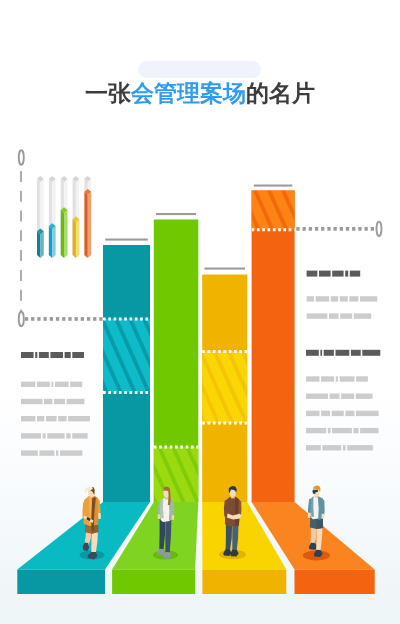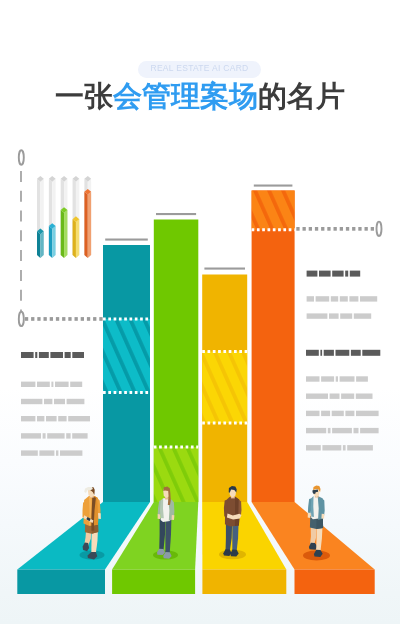--- a/index.html
+++ b/index.html
@@ -5,29 +5,28 @@
   html,body{margin:0;padding:0;background:#fff;}
   body{width:400px;height:624px;overflow:hidden;font-family:"Liberation Sans",sans-serif;}
   #stage{position:relative;width:400px;height:624px;overflow:hidden;
      background:linear-gradient(180deg,#ffffff 0%,#ffffff 62%,#fafcfe 74%,#f5f9fc 84%,#f0f6f8 95%,#eef5f7 100%);}
   #chart{position:absolute;top:0;left:0;}
   #badge{position:absolute;left:138px;top:61px;width:123px;height:17px;border-radius:9px;
      background:#eff3fc;box-sizing:border-box;}
   #badge-label{position:absolute;left:138px;top:63px;width:123px;text-align:center;
      font-size:8.5px;letter-spacing:0.3px;color:#ccd8ef;white-space:nowrap;}
   #title{position:absolute;left:0;top:82px;width:400px;text-align:center;
-     font-size:29px;font-weight:bold;color:#3c3c3c;line-height:1;white-space:nowrap;}
+     font-size:23px;font-weight:bold;color:#3c3c3c;line-height:1;white-space:nowrap;}
   .accent{color:#2f9cf1;}
 </style>
 </head>
 <body>
 
 <div id="stage">
   <div id="badge"></div>
-  <div id="badge-label">REAL ESTATE AI CARD</div>
   <div id="title"><span>一张</span><span class="accent">会管理案场</span><span>的名片</span></div>
   <svg id="chart" width="400" height="624" viewBox="0 0 400 624">
    <defs>
     <pattern id="stripeTeal" width="12.8" height="12.8" patternUnits="userSpaceOnUse" patternTransform="rotate(-24)">
       <rect width="12.8" height="12.8" fill="#0DBCC8"></rect>
       <rect width="3.8" height="12.8" fill="#059BA8"></rect>
     </pattern>
     <pattern id="stripeGreen" width="12.8" height="12.8" patternUnits="userSpaceOnUse" patternTransform="rotate(-24)">
       <rect width="12.8" height="12.8" fill="#9BDA10"></rect>
       <rect width="3.8" height="12.8" fill="#7FCC09"></rect>

